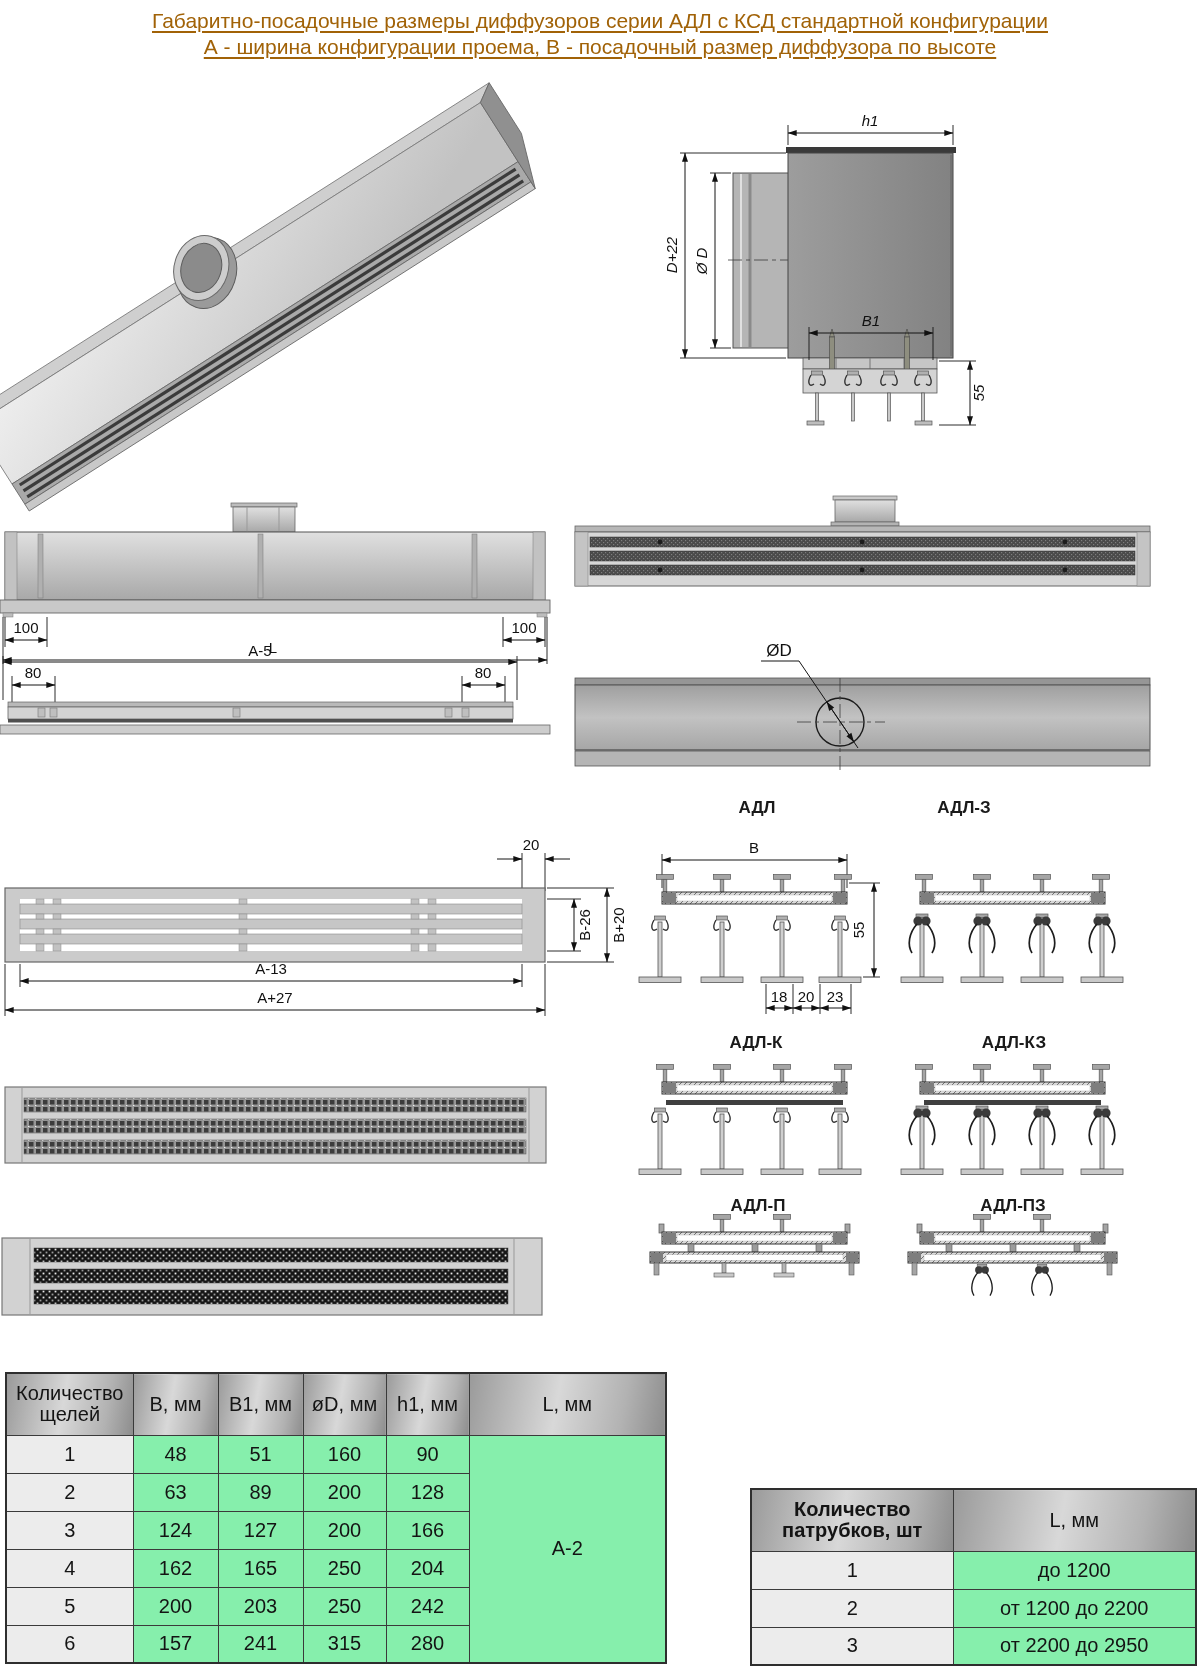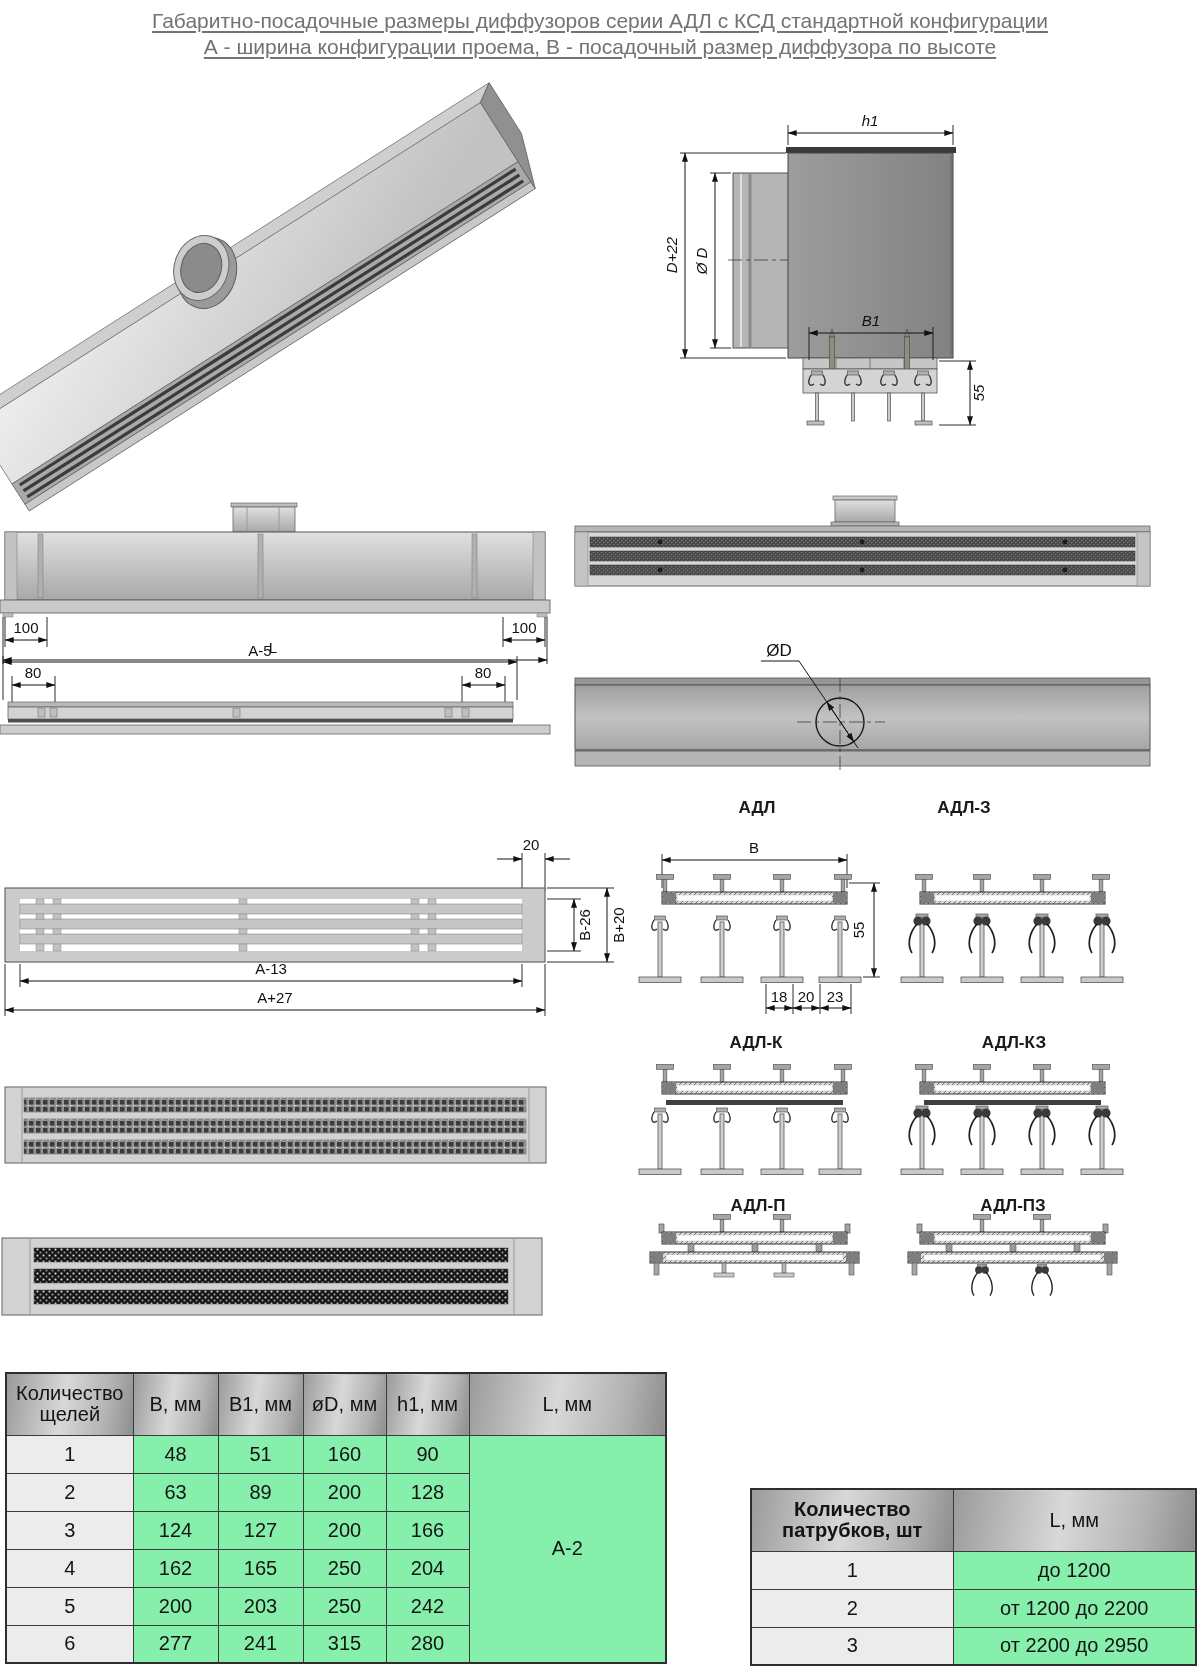--- a/index.html
+++ b/index.html
@@ -3,21 +3,21 @@
 <meta charset="utf-8">
 <style>
   * { margin:0; padding:0; box-sizing:border-box; }
   html,body { background:#fff; }
   body {
     width:1200px; height:1675px; position:relative;
     font-family:"Liberation Sans", sans-serif; color:#141414; overflow:hidden;
   }
   .page { position:absolute; left:0; top:0; width:1200px; height:1675px; background:#fff; }
   .title-block { position:absolute; top:8px; left:0; width:100%; text-align:center;
-    font-size:21px; line-height:26px; color:#737373; }
+    font-size:21px; line-height:26px; color:#a16207; }
   .title-block div { text-decoration:underline; text-underline-offset:3px; }
   svg.d { position:absolute; overflow:visible; pointer-events:none; }
   .seclabel { position:absolute; font-size:17px; color:#1a1a1a; transform:translateX(-50%); white-space:nowrap;font-weight:bold; }
   .dl { stroke:#141414; stroke-width:1; fill:none; }
   .ext { stroke:#141414; stroke-width:0.9; fill:none; }
   .cl { stroke:#3a3a3a; stroke-width:0.8; fill:none; stroke-dasharray:14 4 4 4; }
   .dtx { font-size:15px; fill:#101010; font-family:"Liberation Sans",sans-serif; }
   .it { font-style:italic; }
   table { border-collapse:collapse; position:absolute; table-layout:fixed; font-size:20px; background:#fff; }
   table.t1 { left:5px; top:1372px; width:660px; border:2px solid #2e2e2e; }
@@ -556,21 +556,21 @@
       </tr>
       <tr>
         <td class="c0">5</td>
         <td>200</td>
         <td>203</td>
         <td>250</td>
         <td>242</td>
       </tr>
       <tr>
         <td class="c0">6</td>
-        <td>277</td>
+        <td>157</td>
         <td>241</td>
         <td>315</td>
         <td>280</td>
       </tr>
     </tbody>
   </table>
 
   <table class="t2">
     <colgroup>
         <col style="width:202px">

